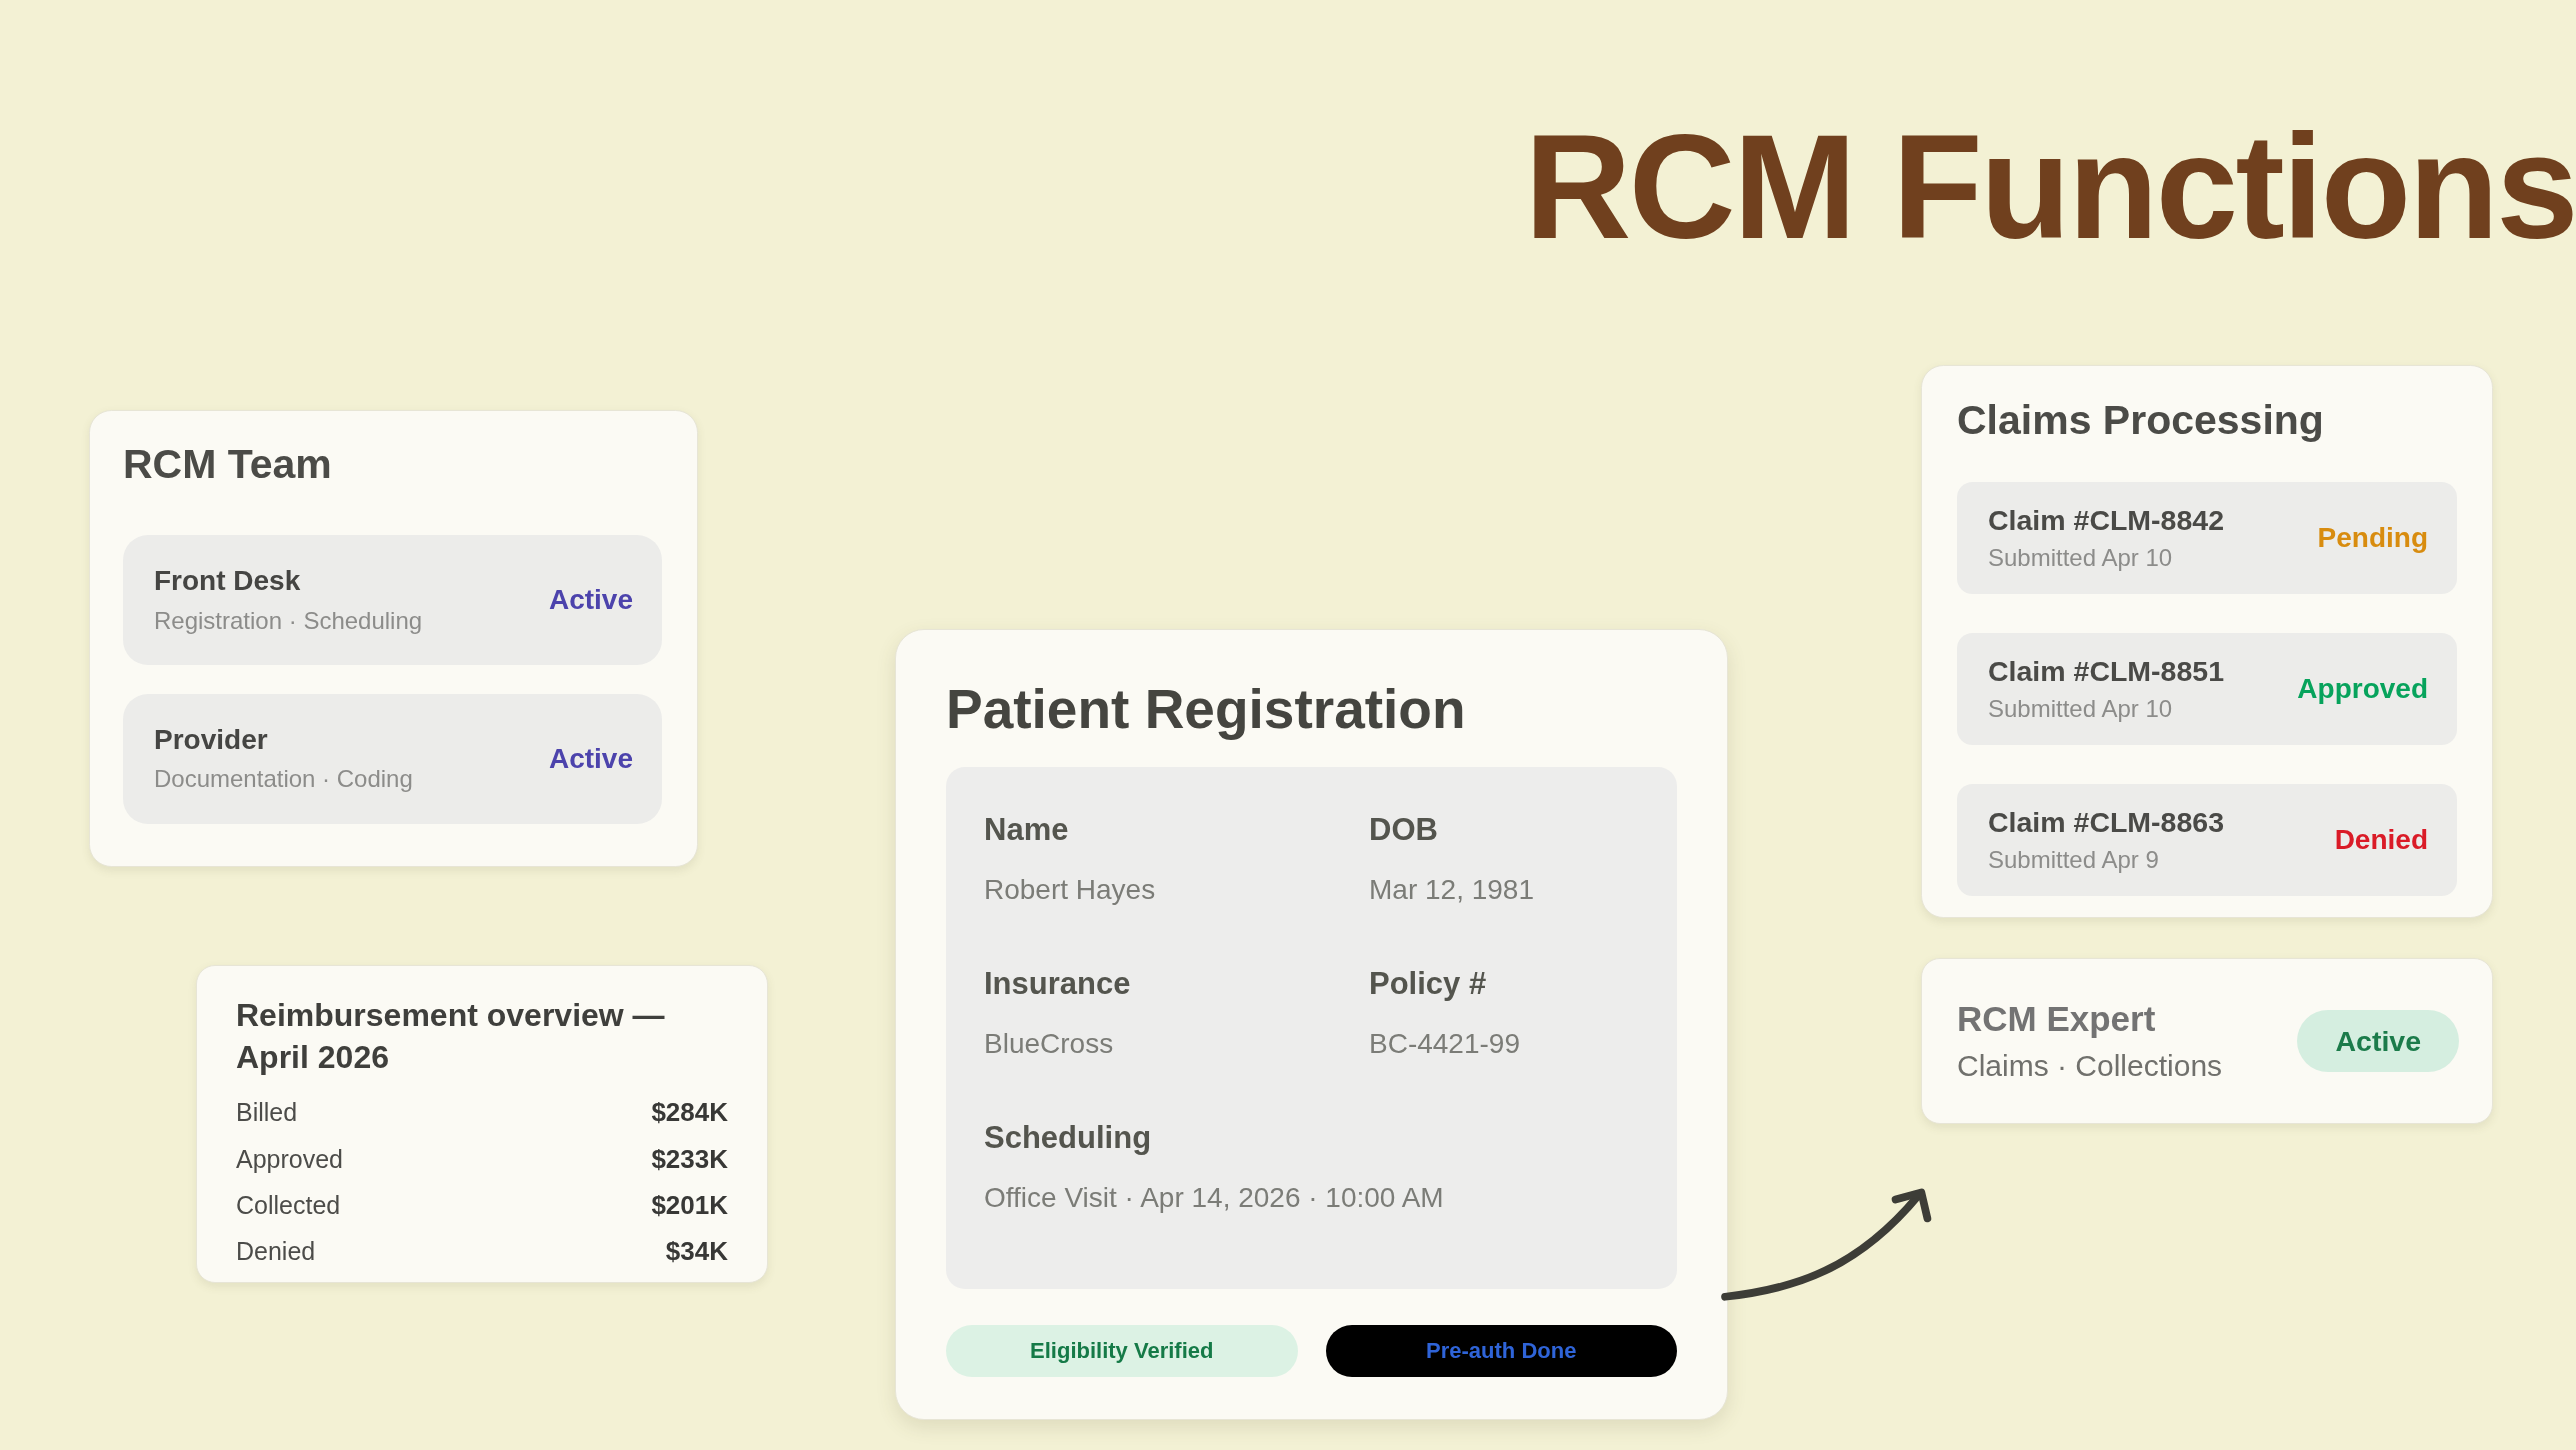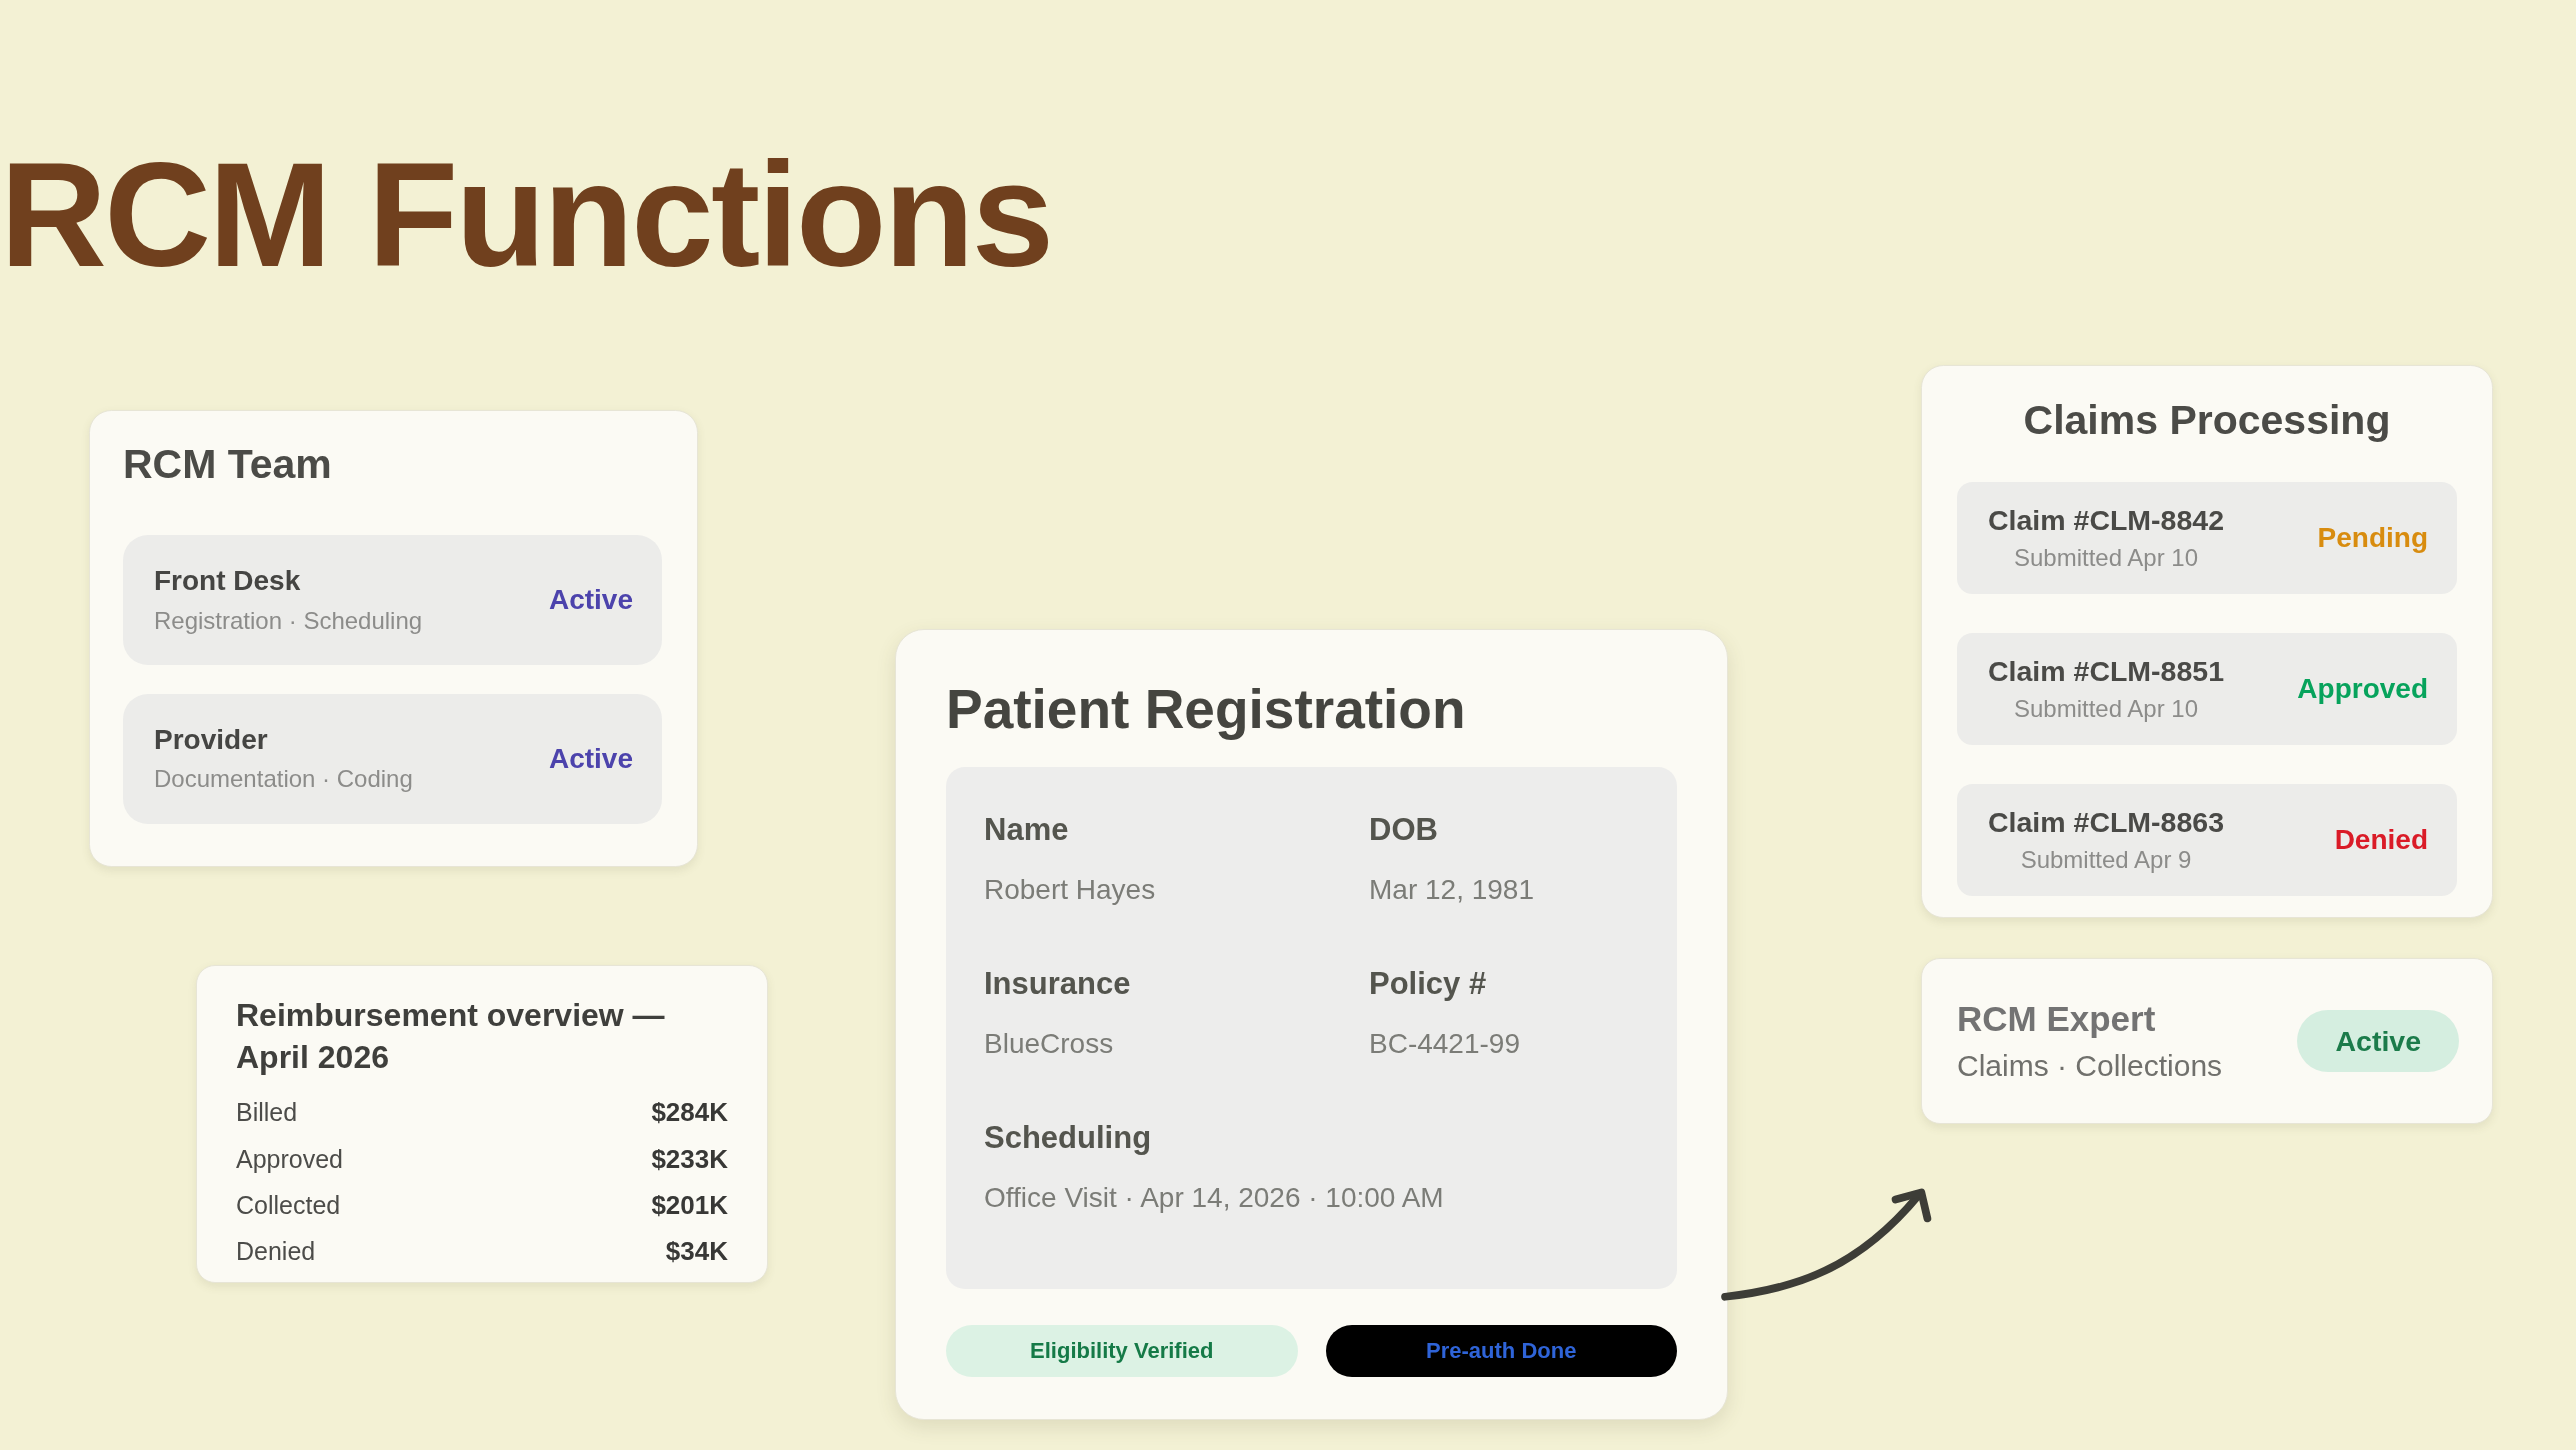--- a/index.html
+++ b/index.html
@@ -20,24 +20,23 @@
   html,body{width:2576px;height:1450px;overflow:hidden;}
   body{
     background:var(--page-bg);
     font-family:"Liberation Sans", sans-serif;
     position:relative;
   }
   .canvas{position:absolute;inset:0;}
 
   .page-title{
     position:absolute;top:102px;left:0;width:100%;
-    text-align:left;
+    text-align:right;
     font-size:148px;font-weight:700;letter-spacing:-2.6px;
     color:var(--title-brown);
-    margin-top:28px;
   }
 
   .card{
     position:absolute;
     background:var(--card-bg);
     border:0.9px solid var(--card-border);
     border-radius:22.4px;
     box-shadow:0 3.5px 8.6px rgba(90,85,50,.10);
   }
 
@@ -76,21 +75,21 @@
   .f-label{font-size:31px;font-weight:700;color:var(--label);margin-bottom:26px;}
   .f-value{font-size:28px;color:var(--value);}
   .badge-row{display:flex;gap:28px;margin-top:36px;}
   .badge{
     flex:1;height:52px;border-radius:862px;
     display:flex;align-items:center;justify-content:center;
     font-size:22px;font-weight:700;
   }
 
   
-  .claims-card{left:1921px;top:365px;width:572px;height:553px;padding:31px 35px 24px 35px;text-align:center;}
+  .claims-card{left:1921px;top:365px;width:572px;height:553px;padding:31px 35px 24px 35px;}
   .claims-card h2{font-size:41px;font-weight:700;color:var(--heading);margin-bottom:38px;}
   .claim-row{
     background:var(--row-bg);border-radius:15.5px;height:112px;
     display:flex;align-items:center;justify-content:space-between;
     padding:0 29px 0 31px;
   }
   .claim-row + .claim-row{margin-top:39px;}
   .claim-row .c-id{font-size:28.5px;font-weight:700;color:#4a4a47;margin-bottom:7.8px;}
   .claim-row .c-sub{font-size:24px;color:var(--muted);}
   .claim-row .c-status{font-size:28px;font-weight:700;}

